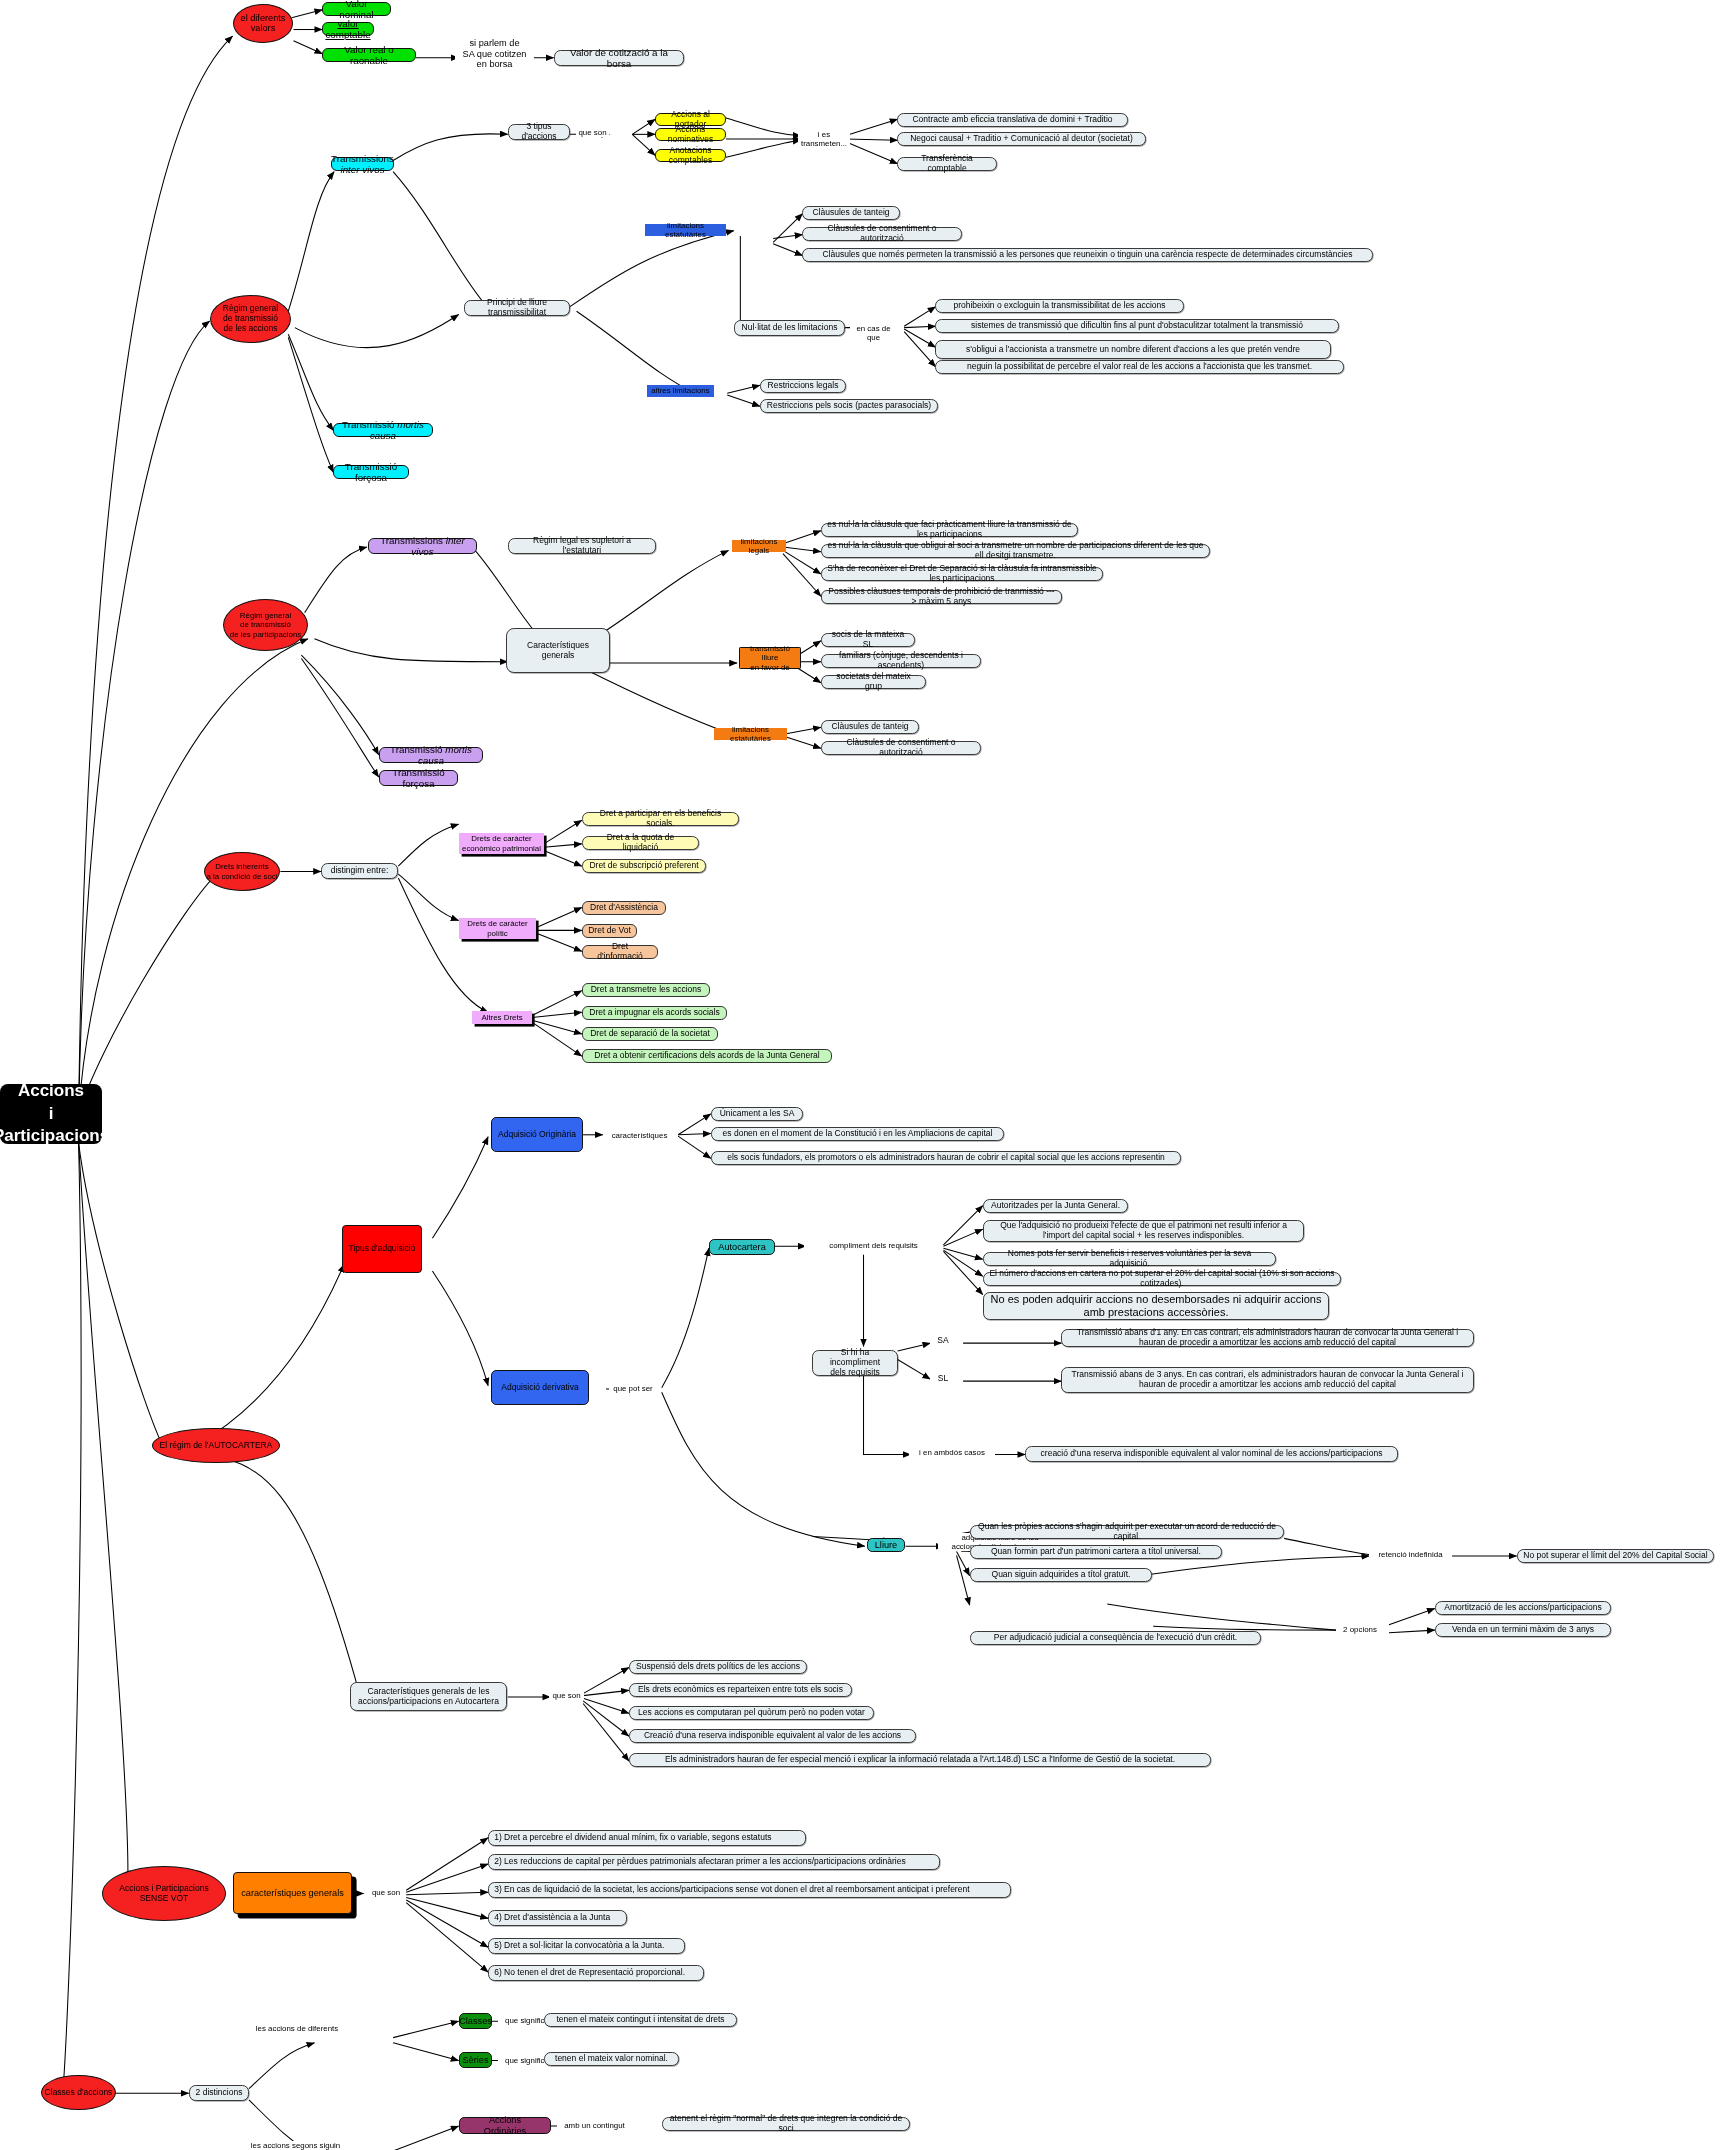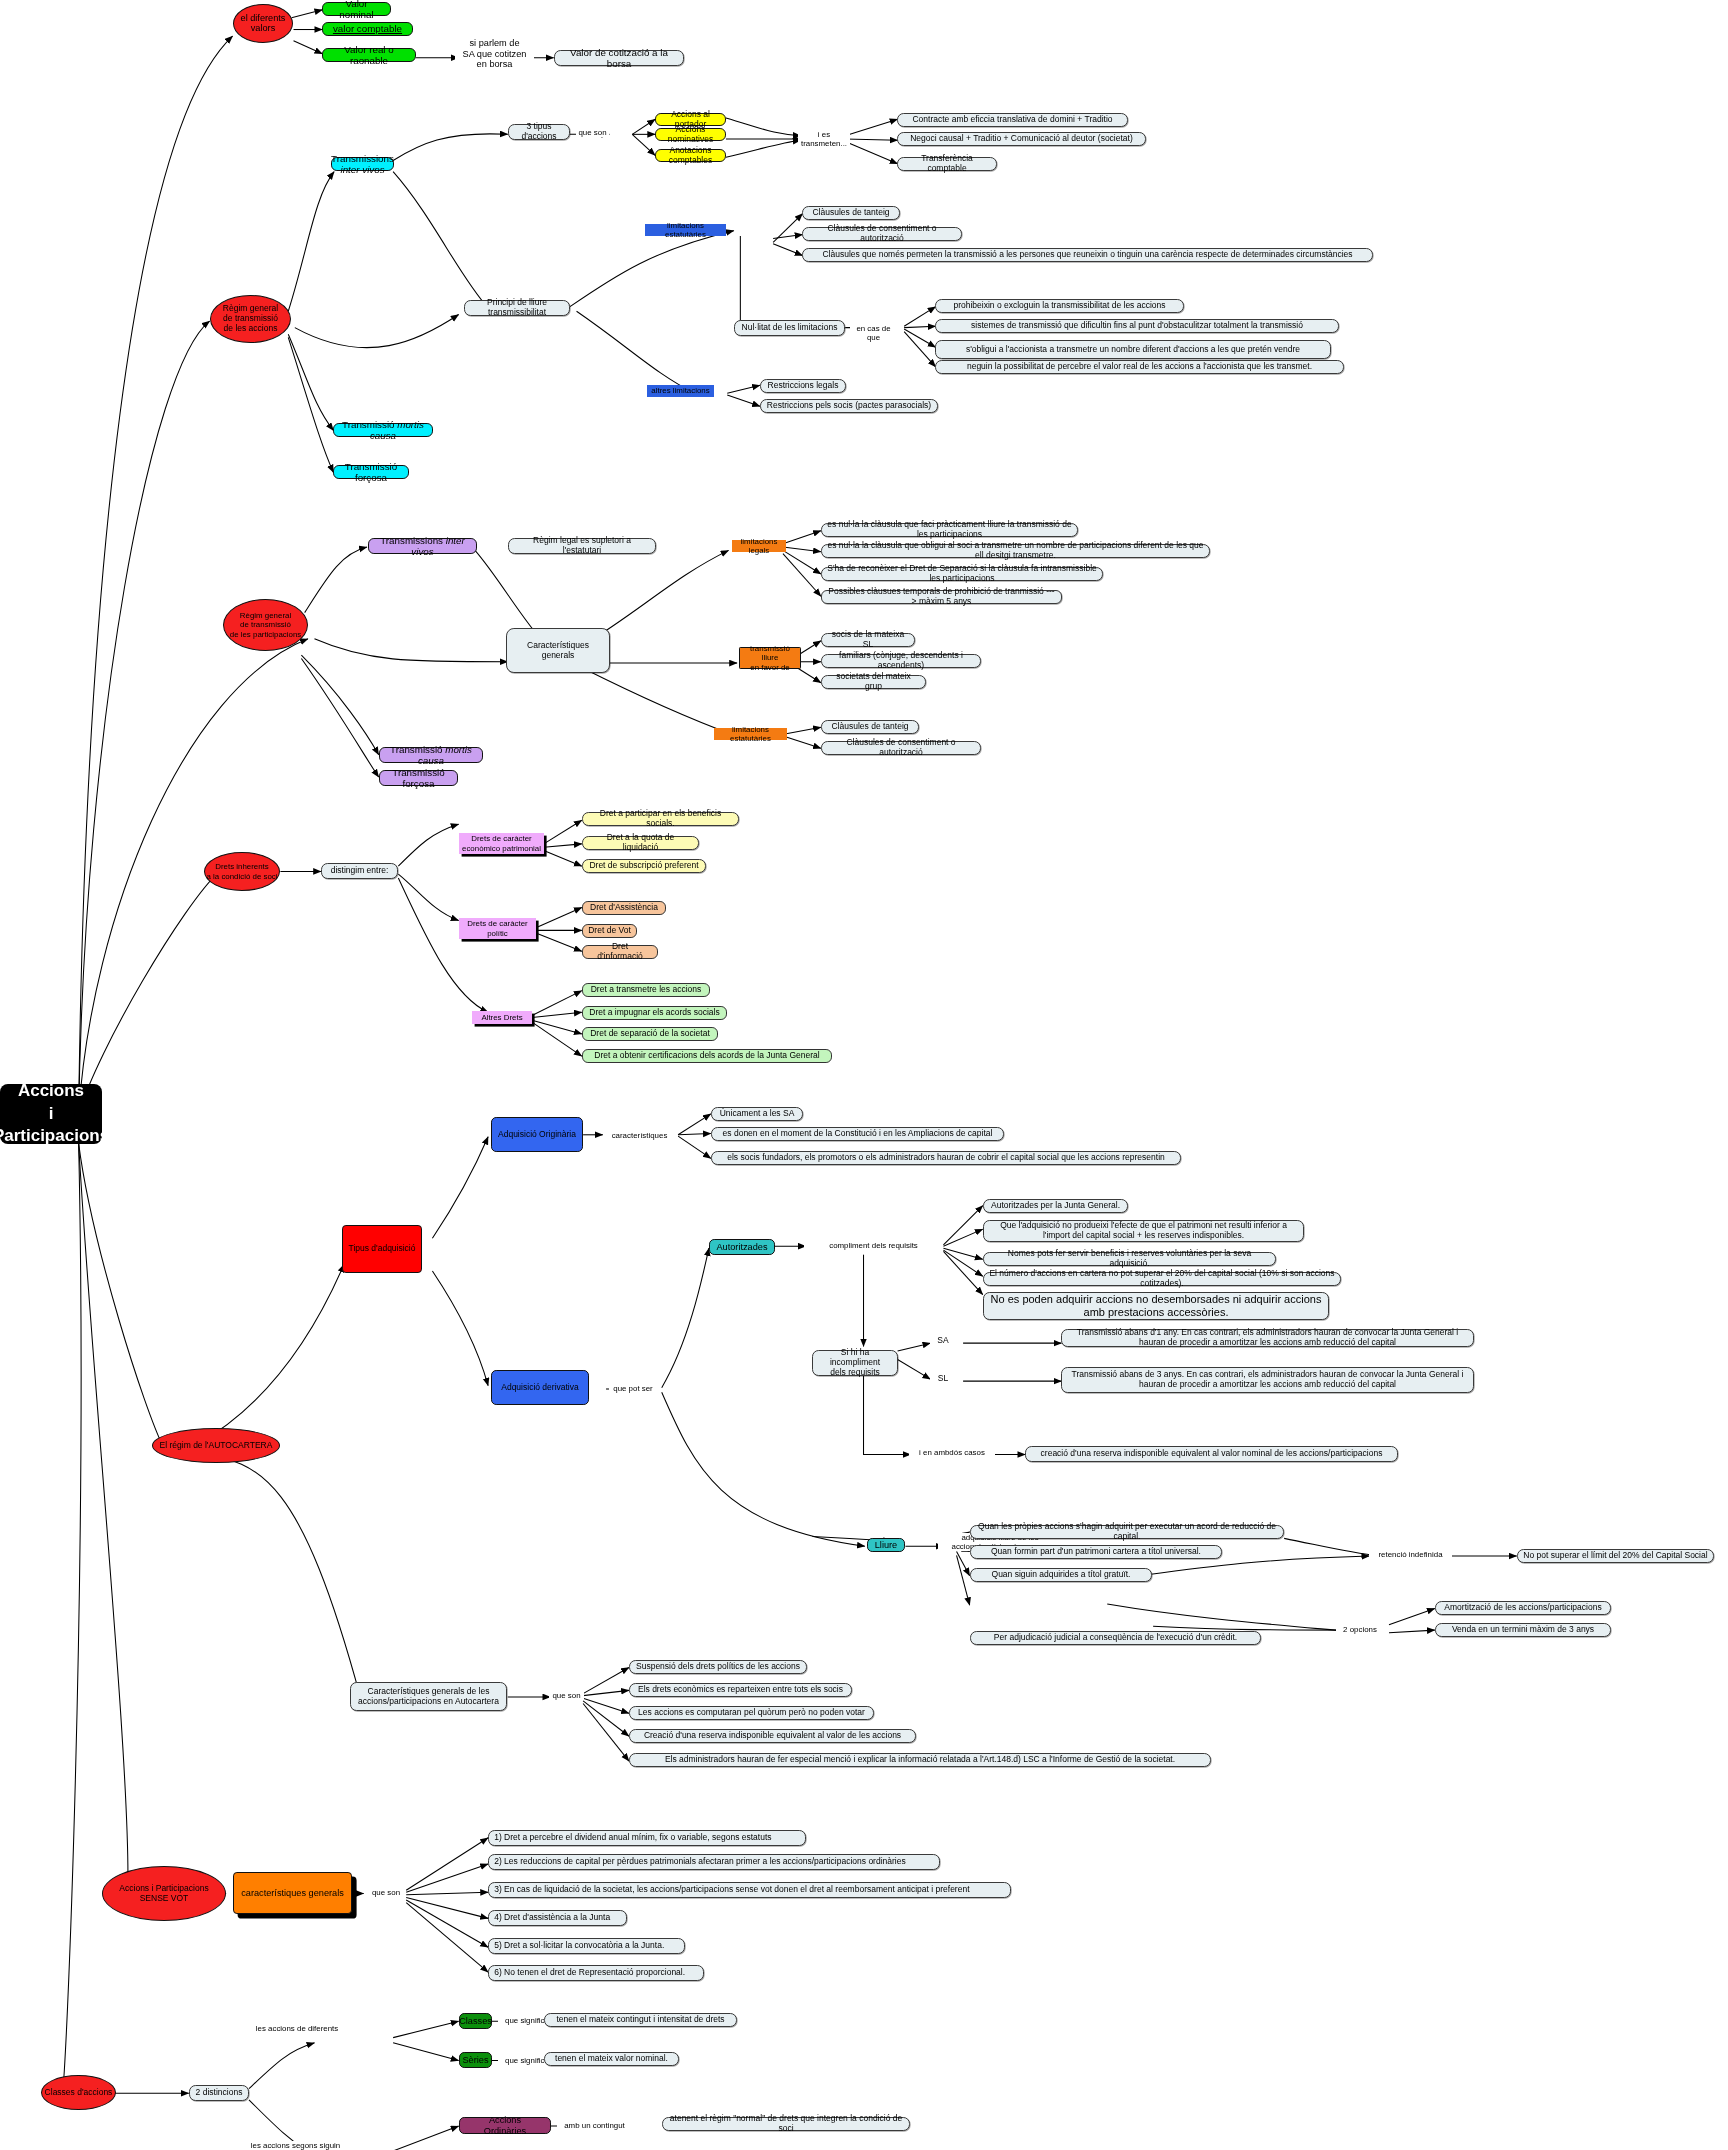--- a/index.html
+++ b/index.html
@@ -199,21 +199,21 @@
   </g>
 </svg>
 
 <div class="node rootblk" style="left:0px;top:1084px;width:102px;height:60px;white-space:pre-line;">Accions
 i
 Participacions</div>
 
 <div class="node ellipse-red" style="left:233px;top:3.9px;width:60px;height:39px;white-space:pre-line;">el diferents
 valors</div>
 <div class="node green" style="left:322px;top:2px;width:69px;height:14.4px;">Valor nominal</div>
-<div class="node green" style="left:322px;top:21.6px;width:91px;height:14.4px;text-decoration:underline;">valor comptable</div>
+<div class="node green" style="left:322px;top:21.6px;width:52px;height:14.4px;text-decoration:underline;">valor comptable</div>
 <div class="node green" style="left:322px;top:48px;width:94px;height:14.4px;">Valor real o raonable</div>
 <div class="lbl" style="left:455px;top:38px;width:79px;white-space:pre-line;">si parlem de
 SA que cotitzen
 en borsa</div>
 <div class="node plain" style="left:554px;top:50px;width:130px;height:15.7px;">Valor de cotització a la borsa</div>
 
 <div class="node ellipse-red" style="left:210px;top:295px;width:81px;height:48px;white-space:pre-line;font-size:8.5px;">Règim general
 de transmissió
 de les accions</div>
 
@@ -315,21 +315,21 @@
 
 <div class="node blueBox" style="left:491px;top:1117px;width:92px;height:35px;font-size:8.5px;">Adquisició Originària</div>
 <div class="lbl" style="left:603px;top:1131px;width:73px;font-size:7.9px;">característiques</div>
 <div class="node plain" style="left:711px;top:1107px;width:92px;height:14.4px;font-size:8.5px;">Únicament a les SA</div>
 <div class="node plain" style="left:711px;top:1127px;width:293px;height:14.4px;font-size:8.5px;">es donen en el moment de la Constitució i en les Ampliacions de capital</div>
 <div class="node plain" style="left:711px;top:1151px;width:470px;height:14.4px;font-size:8.5px;">els socis fundadors, els promotors o els administradors hauran de cobrir el capital social que les accions representin</div>
 
 <div class="node blueBox" style="left:491px;top:1370px;width:98px;height:35px;font-size:8.5px;">Adquisició derivativa</div>
 <div class="lbl" style="left:609px;top:1384px;width:48px;font-size:7.9px;">que pot ser</div>
 
-<div class="node tealBox" style="left:709px;top:1239px;width:66px;height:15.7px;">Autoritzades</div>
+<div class="node tealBox" style="left:709px;top:1239px;width:66px;height:15.7px;">Autocartera</div>
 <div class="lbl" style="left:804px;top:1241px;width:139px;font-size:7.9px;">compliment dels requisits</div>
 <div class="node plain" style="left:983px;top:1199px;width:145px;height:14.4px;font-size:8.5px;">Autoritzades per la Junta General.</div>
 <div class="node plain" style="left:983px;top:1220px;width:321px;height:22px;font-size:8.5px;">Que l'adquisició no produeixi l'efecte de que el patrimoni net resulti inferior a l'import del capital social + les reserves indisponibles.</div>
 <div class="node plain" style="left:983px;top:1252px;width:293px;height:14.4px;font-size:8.5px;">Nomes pots fer servir beneficis i reserves voluntàries per la seva adquisició.</div>
 <div class="node plain" style="left:983px;top:1272px;width:358px;height:14.4px;font-size:8.5px;">El número d'accions en cartera no pot superar el 20% del capital social (10% si son accions cotitzades).</div>
 <div class="node plain" style="left:983px;top:1292px;width:346px;height:28px;font-size:11px;">No es poden adquirir accions no desemborsades ni adquirir accions amb prestacions accessòries.</div>
 
 <div class="node plain" style="left:812px;top:1350px;width:86px;height:26px;white-space:pre-line;font-size:8.5px;">Si hi ha incompliment
 dels requisits</div>
 <div class="lbl" style="left:930px;top:1336px;width:26px;font-size:8.5px;">SA</div>

